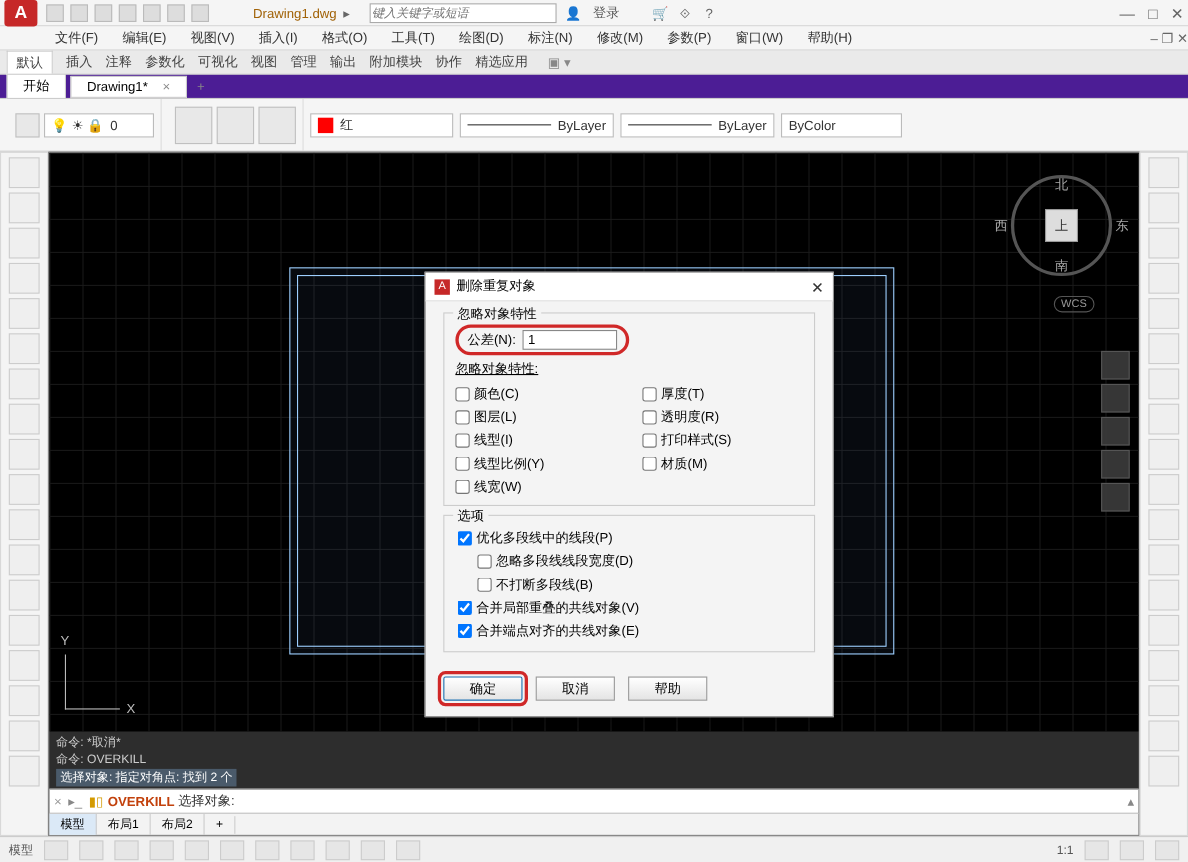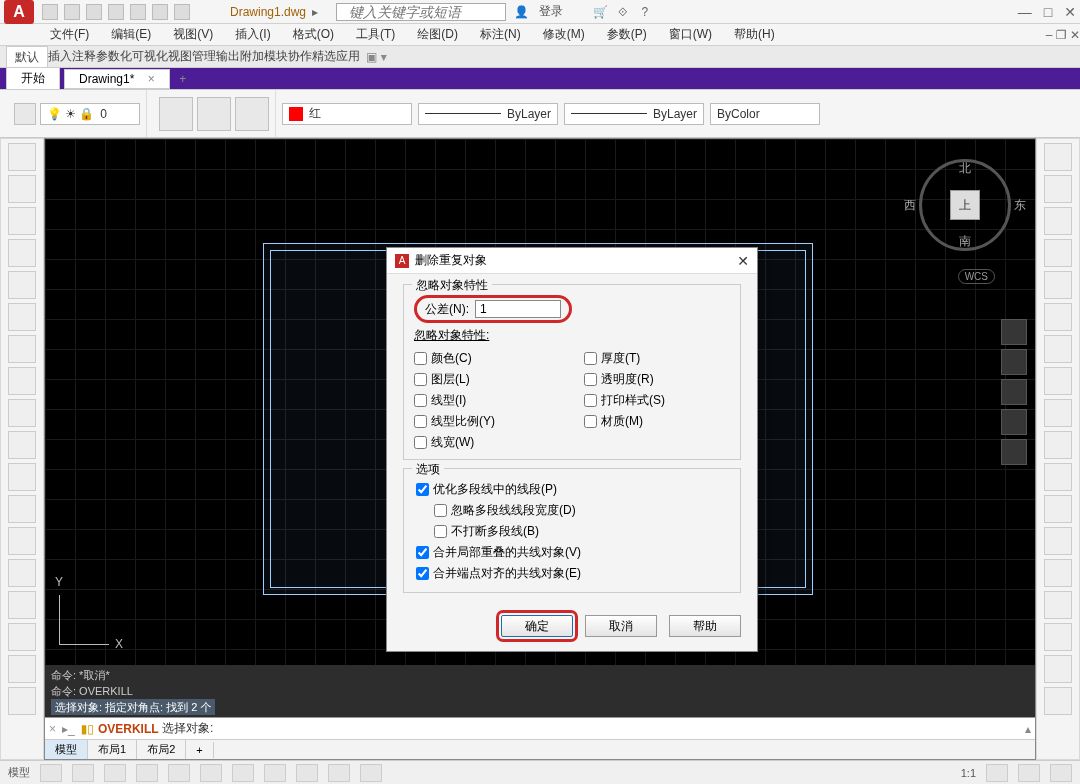--- a/index.html
+++ b/index.html
@@ -4,26 +4,26 @@
 <style>
 * { margin:0; padding:0; box-sizing:border-box; font-family:"Microsoft YaHei","SimSun",sans-serif; }
 body { width:1080px; height:784px; background:#f0f0f0; overflow:hidden; position:relative; font-size:12px; }
 
 
 .titlebar{height:24px;background:#f5f5f5;display:flex;align-items:center;padding:0 4px;border-bottom:1px solid #d0d0d0;}
 .logo{width:30px;height:24px;background:#c62828;color:#fff;font-weight:bold;font-size:16px;display:flex;align-items:center;justify-content:center;border-radius:3px;margin-right:8px;}
 .qat{display:flex;gap:6px;align-items:center;}
 .qat span{width:16px;height:16px;background:#ddd;border:1px solid #bbb;}
 .docname{margin-left:40px;color:#a16207;}
-.search{margin-left:18px;width:170px;height:18px;border:1px solid #aaa;font-style:italic;color:#888;padding:0 12px;font-size:14px;}
+.search{margin-left:18px;width:170px;height:18px;border:1px solid #aaa;font-style:italic;color:#888;padding:0 1px;font-size:11px;}
 .login{margin-left:10px;color:#555;}
 .winctl{margin-left:auto;display:flex;gap:12px;color:#666;font-size:14px;}
 
 .menubar{height:22px;background:#f5f5f5;display:flex;align-items:center;padding-left:50px;gap:22px;color:#333;border-bottom:1px solid #d0d0d0;}
-.ribbontabs{height:22px;background:#eaeaea;display:flex;align-items:center;padding-left:6px;gap:0;color:#444;border-bottom:1px solid #ccc;}
+.ribbontabs{height:22px;background:#eaeaea;display:flex;align-items:center;padding-left:6px;gap:12px;color:#444;border-bottom:1px solid #ccc;}
 .ribbontabs .act{background:#fff;border:1px solid #ccc;border-bottom:none;padding:2px 8px;}
 .filetabs{height:22px;background:#4c1d95;display:flex;align-items:center;padding-left:6px;gap:4px;border-bottom:1px solid #ccc;}
 .filetabs .tab{padding:2px 14px;border:1px solid #ccc;background:#fff;position:relative;}
 .filetabs .plus{width:18px;text-align:center;color:#888;}
 
 .ribbon{height:48px;background:#f5f5f5;border-bottom:1px solid #c8c8c8;display:flex;align-items:center;padding:0 8px;gap:6px;}
 .panel{display:flex;flex-direction:column;align-items:center;gap:2px;border-right:1px solid #ddd;padding:0 6px;height:100%;justify-content:center;}
 .panel .row{display:flex;gap:4px;}
 .panel .ic{width:22px;height:22px;background:#e8e8e8;border:1px solid #c0c0c0;}
 .panel .big{width:34px;height:34px;}
@@ -71,21 +71,21 @@
 .fieldset .legend{position:absolute;top:-8px;left:8px;background:#f4f4f4;padding:0 4px;}
 .tolerow{display:flex;align-items:center;gap:6px;margin-bottom:8px;}
 .tolerow input{width:86px;height:18px;border:1px solid #888;padding:0 4px;font-size:12px;}
 .highlight{border:3px solid #d02828;border-radius:16px;padding:2px 8px;display:inline-flex;align-items:center;}
 .sublabel{margin:4px 0 6px;text-decoration:underline;}
 .checkgrid{display:grid;grid-template-columns:1fr 1fr;gap:4px 24px;}
 .chk{display:flex;align-items:center;gap:4px;}
 .chk input{width:13px;height:13px;}
 .optstack{display:flex;flex-direction:column;gap:4px;padding:2px 0 2px 2px;}
 .indent{margin-left:18px;}
-.dlg-buttons{display:flex;justify-content:flex-end;gap:12px;padding:8px 16px 14px;}
+.dlg-buttons{display:flex;gap:12px;padding:8px 16px 14px;}
 .btn{width:72px;height:22px;border:1px solid #999;background:linear-gradient(#fff,#e4e4e4);font-size:12px;cursor:pointer;}
 .btn.hl-wrap{outline:3px solid #d02828;outline-offset:2px;border-radius:2px;border:1px solid #1a6fb0;}
 </style>
 </head>
 <body>
 
 <div class="titlebar">
   <div class="logo">A</div>
   <div class="qat">
     <span></span>

